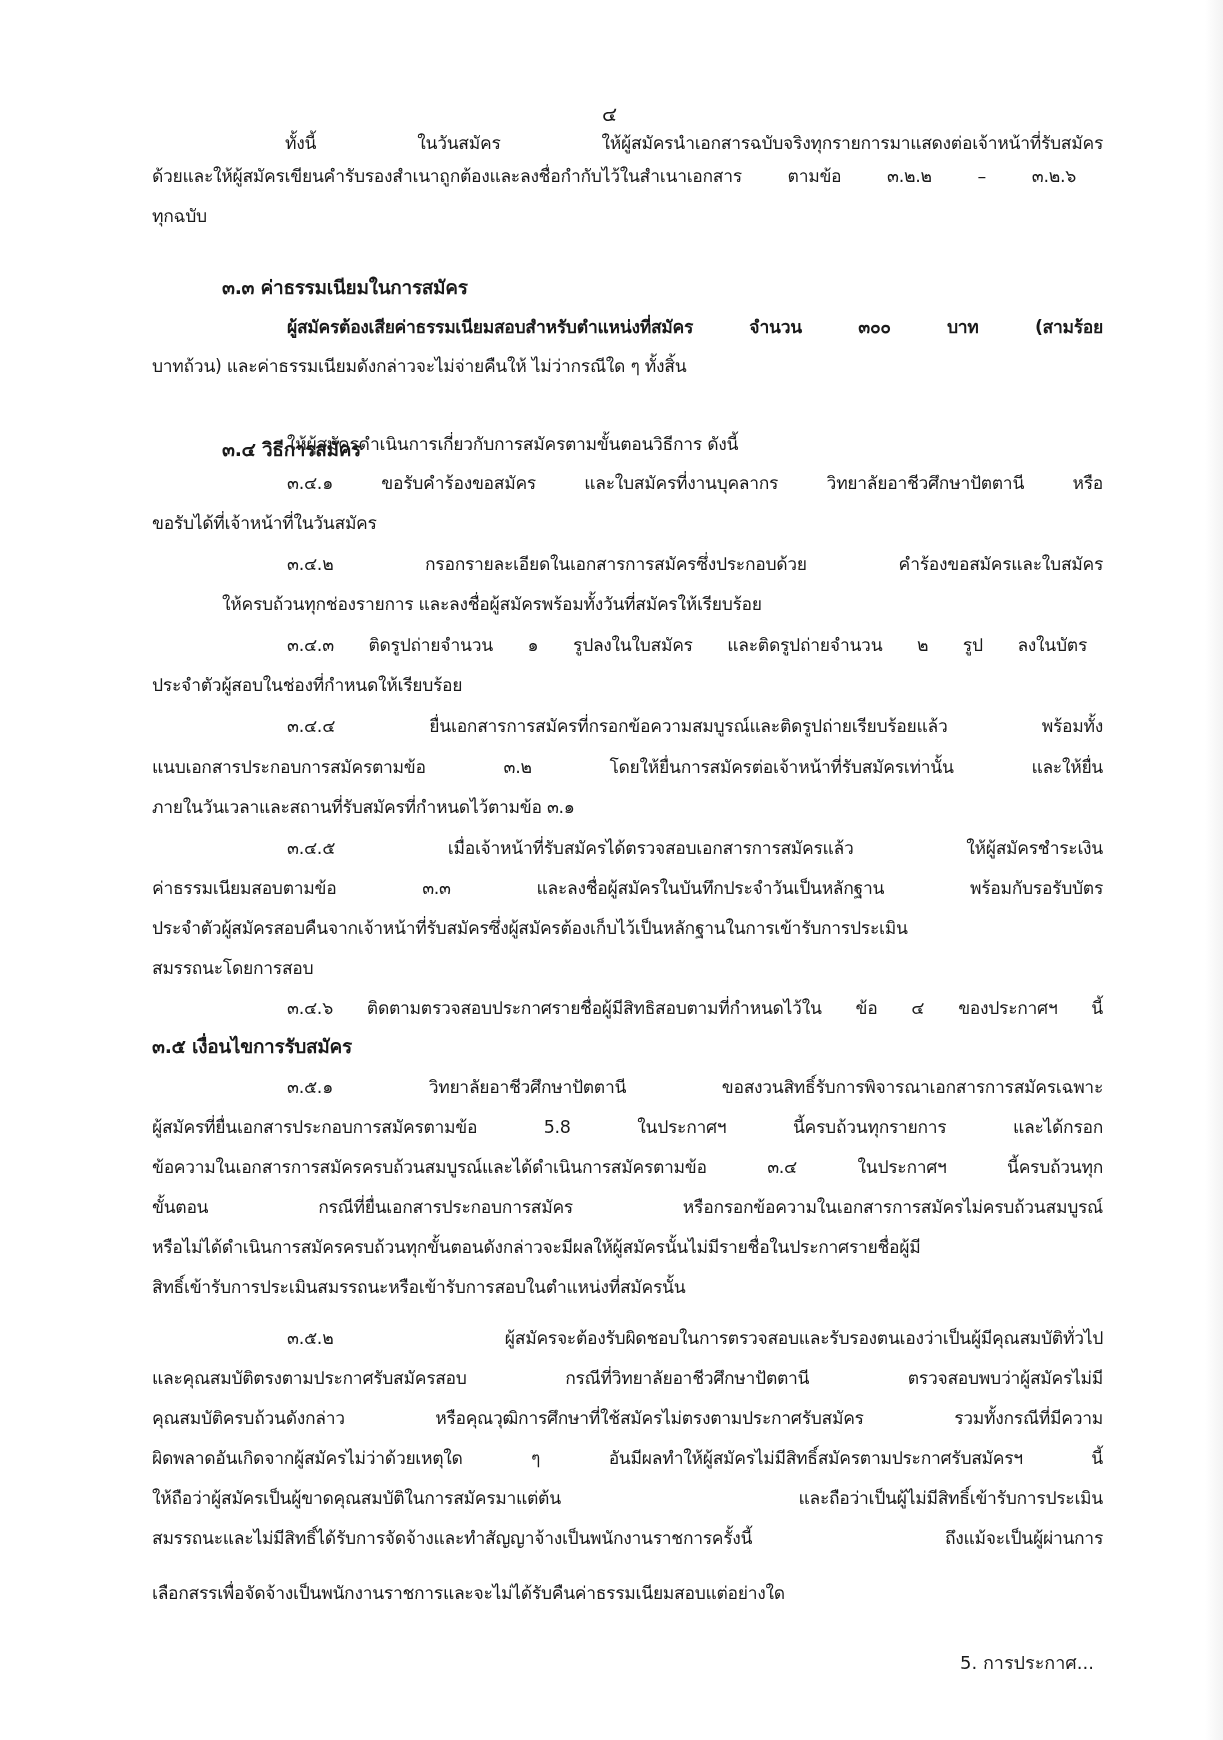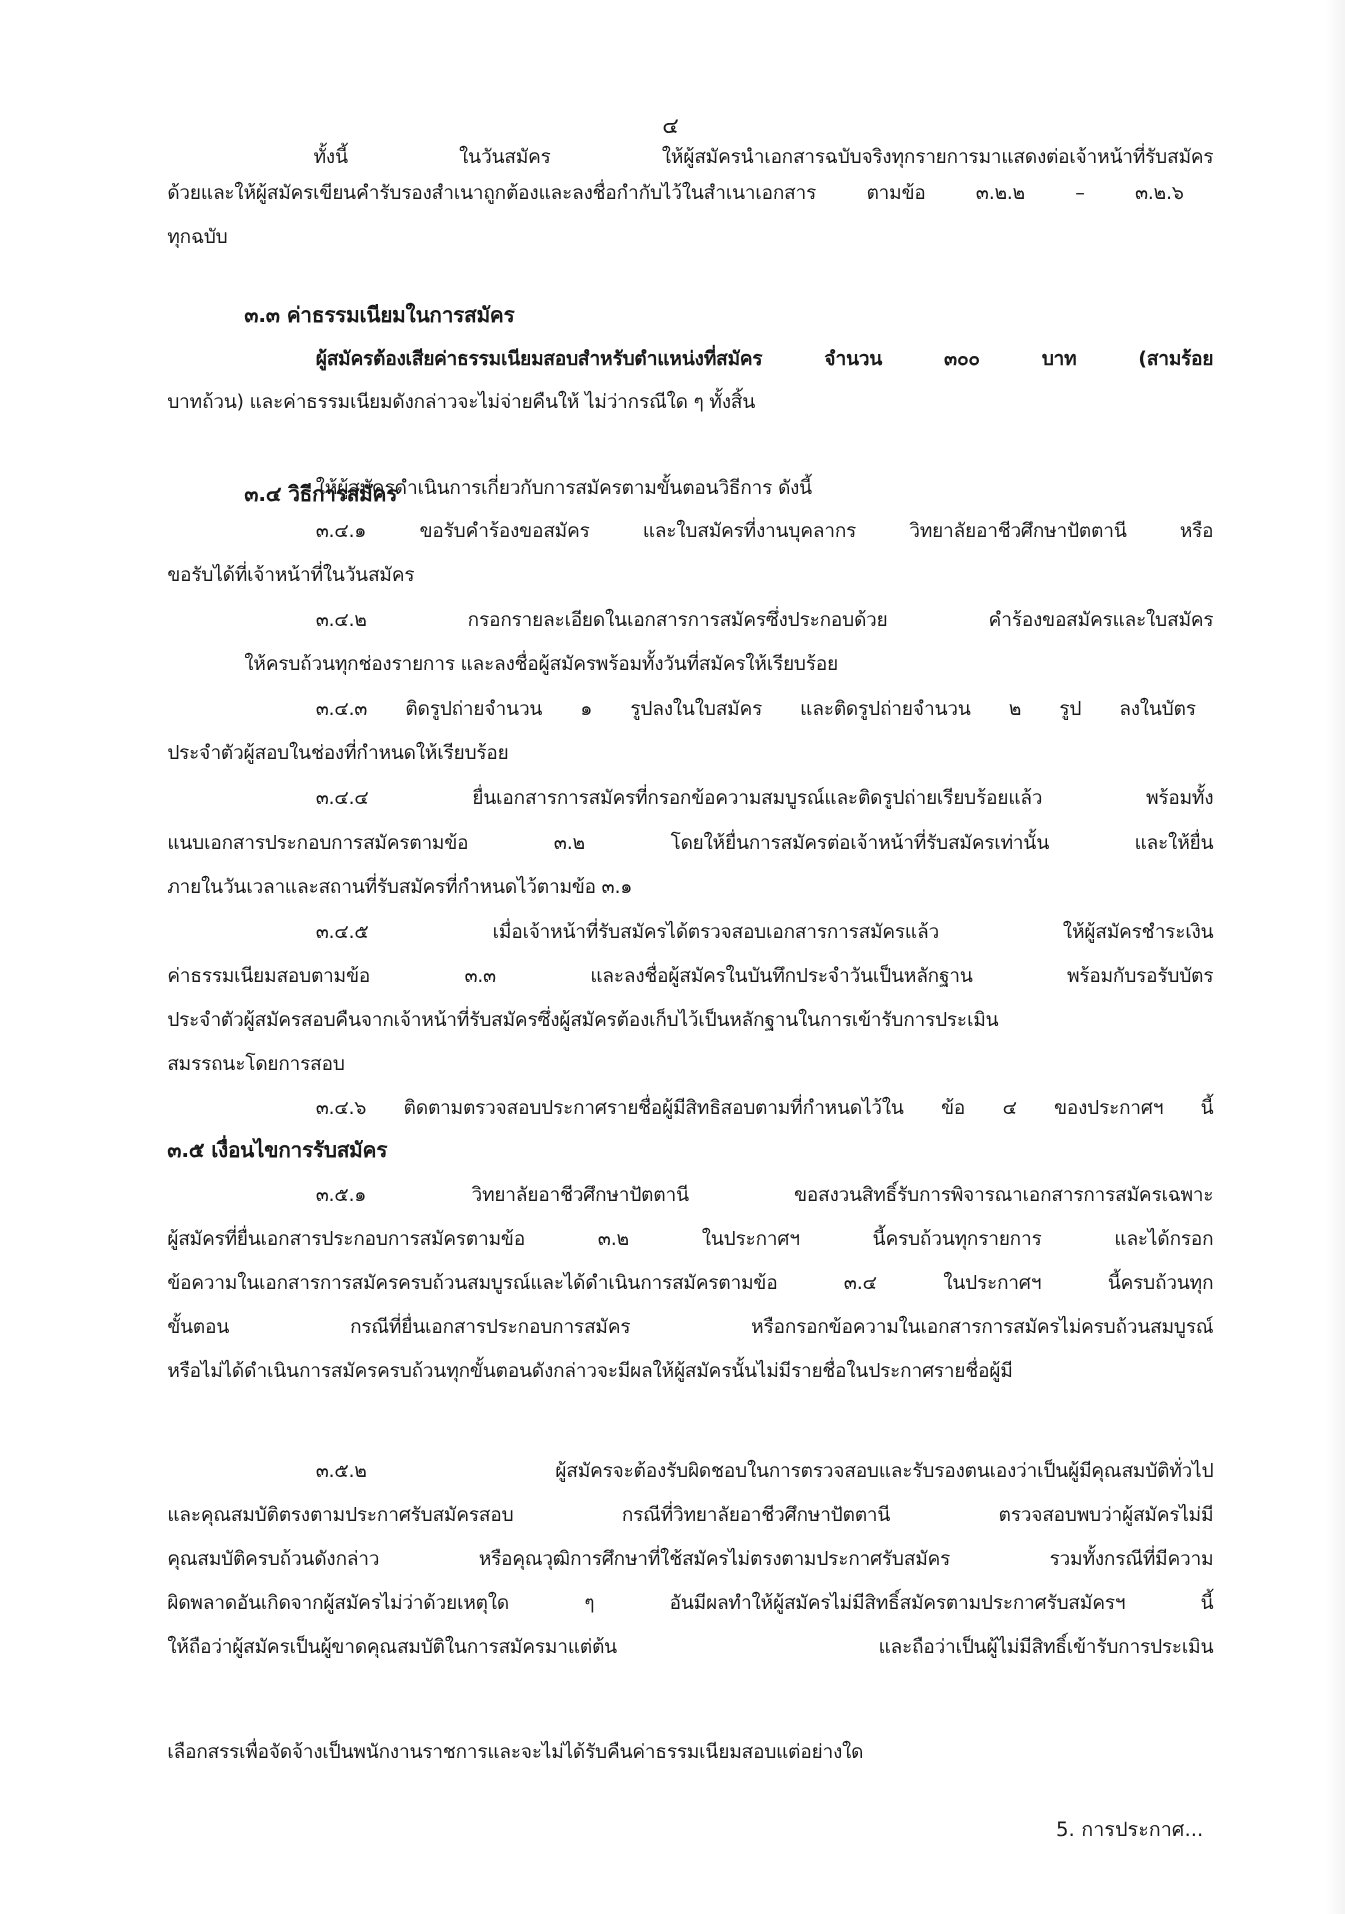--- a/index.html
+++ b/index.html
@@ -51,26 +51,28 @@
   <div class="line just" style="left:287px; top:836px; width:816px;">๓.๔.๕ เมื่อเจ้าหน้าที่รับสมัครได้ตรวจสอบเอกสารการสมัครแล้ว  ให้ผู้สมัครชำระเงิน</div>
   <div class="line just" style="left:152px; top:876px; width:951px;">ค่าธรรมเนียมสอบตามข้อ ๓.๓  และลงชื่อผู้สมัครในบันทึกประจำวันเป็นหลักฐาน  พร้อมกับรอรับบัตร</div>
   <div class="line just" style="left:152px; top:916px; width:951px;">ประจำตัวผู้สมัครสอบคืนจากเจ้าหน้าที่รับสมัครซึ่งผู้สมัครต้องเก็บไว้เป็นหลักฐานในการเข้ารับการประเมิน</div>
   <div class="line" style="left:152px; top:956px;">สมรรถนะโดยการสอบ</div>
 
   <div class="line just" style="left:287px; top:996px; width:816px;">๓.๔.๖ ติดตามตรวจสอบประกาศรายชื่อผู้มีสิทธิสอบตามที่กำหนดไว้ใน ข้อ ๔ ของประกาศฯ นี้</div>
 
   <div class="line head" style="left:152px; top:1034px;">๓.๕ เงื่อนไขการรับสมัคร</div>
 
   <div class="line just" style="left:287px; top:1075px; width:816px;">๓.๕.๑ วิทยาลัยอาชีวศึกษาปัตตานี ขอสงวนสิทธิ์รับการพิจารณาเอกสารการสมัครเฉพาะ</div>
-  <div class="line just" style="left:152px; top:1115px; width:951px;">ผู้สมัครที่ยื่นเอกสารประกอบการสมัครตามข้อ ๓.๒  ในประกาศฯ  นี้ครบถ้วนทุกรายการ  และได้กรอก</div>
+  <div class="line just" style="left:152px; top:1115px; width:951px;">ผู้สมัครที่ยื่นเอกสารประกอบการสมัครตามข้อ 5.8  ในประกาศฯ  นี้ครบถ้วนทุกรายการ  และได้กรอก</div>
   <div class="line just" style="left:152px; top:1155px; width:951px;">ข้อความในเอกสารการสมัครครบถ้วนสมบูรณ์และได้ดำเนินการสมัครตามข้อ ๓.๔ ในประกาศฯ นี้ครบถ้วนทุก</div>
   <div class="line just" style="left:152px; top:1195px; width:951px;">ขั้นตอน  กรณีที่ยื่นเอกสารประกอบการสมัคร  หรือกรอกข้อความในเอกสารการสมัครไม่ครบถ้วนสมบูรณ์</div>
   <div class="line just" style="left:152px; top:1235px; width:951px;">หรือไม่ได้ดำเนินการสมัครครบถ้วนทุกขั้นตอนดังกล่าวจะมีผลให้ผู้สมัครนั้นไม่มีรายชื่อในประกาศรายชื่อผู้มี</div>
+  <div class="line" style="left:152px; top:1275px;">สิทธิ์เข้ารับการประเมินสมรรถนะหรือเข้ารับการสอบในตำแหน่งที่สมัครนั้น</div>
 
   <div class="line just" style="left:287px; top:1326px; width:816px;">๓.๕.๒ ผู้สมัครจะต้องรับผิดชอบในการตรวจสอบและรับรองตนเองว่าเป็นผู้มีคุณสมบัติทั่วไป</div>
   <div class="line just" style="left:152px; top:1366px; width:951px;">และคุณสมบัติตรงตามประกาศรับสมัครสอบ  กรณีที่วิทยาลัยอาชีวศึกษาปัตตานี ตรวจสอบพบว่าผู้สมัครไม่มี</div>
   <div class="line just" style="left:152px; top:1406px; width:951px;">คุณสมบัติครบถ้วนดังกล่าว หรือคุณวุฒิการศึกษาที่ใช้สมัครไม่ตรงตามประกาศรับสมัคร รวมทั้งกรณีที่มีความ</div>
   <div class="line just" style="left:152px; top:1446px; width:951px;">ผิดพลาดอันเกิดจากผู้สมัครไม่ว่าด้วยเหตุใด ๆ อันมีผลทำให้ผู้สมัครไม่มีสิทธิ์สมัครตามประกาศรับสมัครฯ นี้</div>
   <div class="line just" style="left:152px; top:1486px; width:951px;">ให้ถือว่าผู้สมัครเป็นผู้ขาดคุณสมบัติในการสมัครมาแต่ต้น  และถือว่าเป็นผู้ไม่มีสิทธิ์เข้ารับการประเมิน</div>
+  <div class="line just" style="left:152px; top:1526px; width:951px;">สมรรถนะและไม่มีสิทธิ์ได้รับการจัดจ้างและทำสัญญาจ้างเป็นพนักงานราชการครั้งนี้  ถึงแม้จะเป็นผู้ผ่านการ</div>
   <div class="line" style="left:152px; top:1566px;margin-top:15px;">เลือกสรรเพื่อจัดจ้างเป็นพนักงานราชการและจะไม่ได้รับคืนค่าธรรมเนียมสอบแต่อย่างใด</div>
 
   <div class="footer">5. การประกาศ...</div>
 </div>
 
 </body></html>

